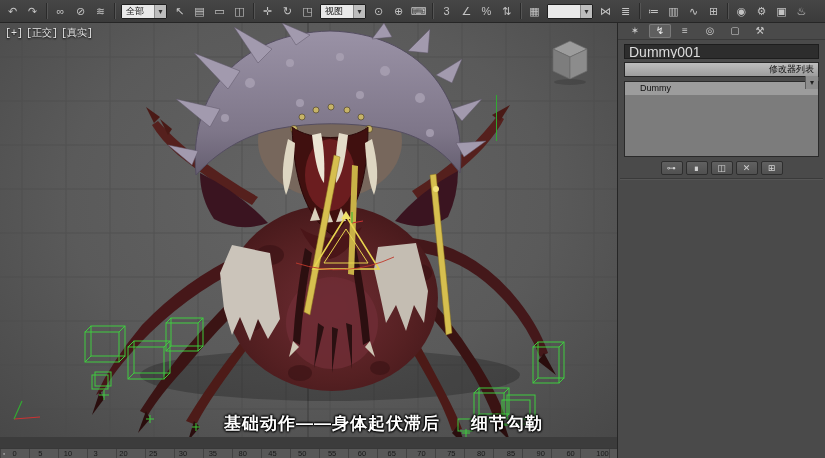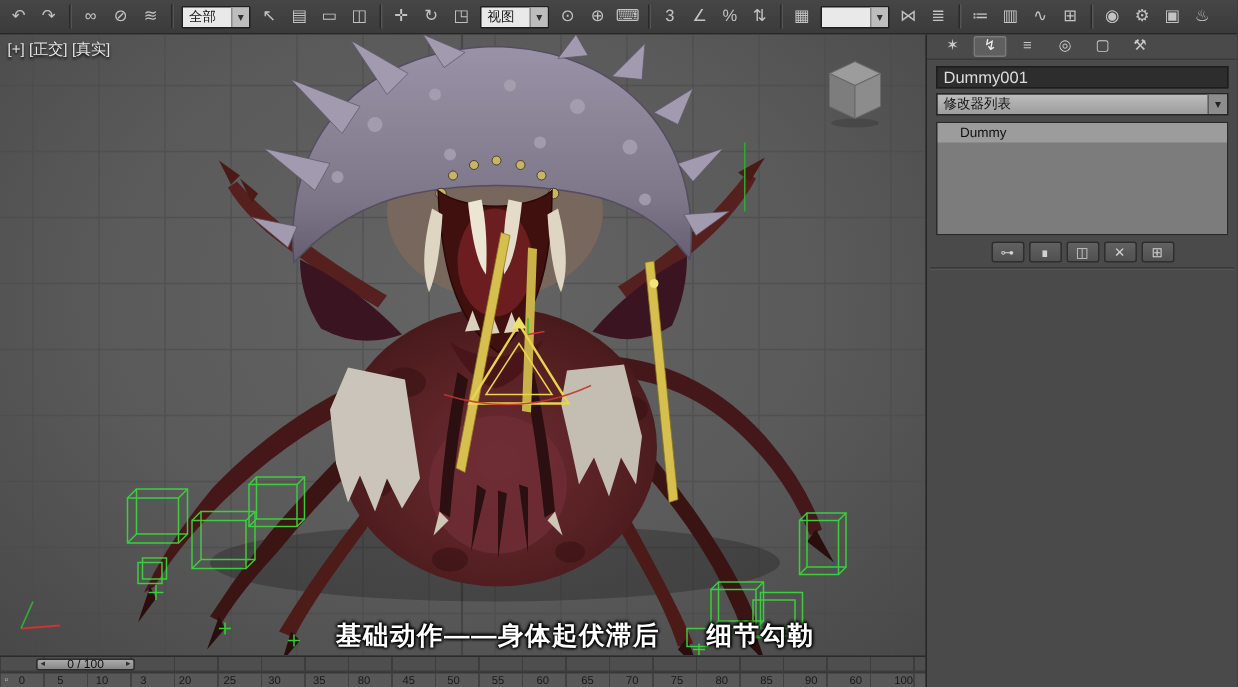--- a/index.html
+++ b/index.html
@@ -20,21 +20,21 @@
   .tb-drop-label { font-size:9px; color:#161616; line-height:13px; padding:0 4px; flex:1;
                    white-space:nowrap; }
   .tb-drop-arrow { width:12px; background:#bdbdbd; border-left:1px solid #8a8a8a;
                    font-size:8px; color:#333; text-align:center; line-height:13px; }
 
   
   .viewport { position:absolute; left:0; top:23px; width:617px; height:414px; overflow:hidden;
               background:radial-gradient(ellipse at 50% 42%, #646464 0%, #5a5a5a 55%, #484848 100%); }
   .grid-svg, .creature-svg { position:absolute; left:0; top:0; }
   .vp-label { position:absolute; left:5px; top:3px; font-size:10px; color:#e6e6e6;
-              text-shadow:0 1px 2px #000; }
+              text-shadow:0 1px 2px #000;font-family:Liberation Mono, monospace; }
   .vp-label span { margin-right:3px; cursor:default; }
   .viewcube { position:absolute; right:22px; top:12px; }
   .subtitle { position:absolute; left:0; right:0; bottom:2px; text-align:center;
               padding-left:150px; font-size:17px; font-weight:600; color:#ffffff;
               letter-spacing:1px; white-space:nowrap;
               text-shadow:-1px 0 2px #000, 1px 0 2px #000, 0 -1px 2px #000, 0 1px 2px #000; }
   .subtitle .sub2 { margin-left:31px; }
 
   
   .timeslider { position:absolute; left:0; top:437px; width:617px; height:10px;
@@ -58,24 +58,24 @@
 
   
   .panel { position:absolute; left:617px; top:23px; width:208px; height:435px;
            background:#4a4a4a; border-left:1px solid #262626; }
   .panel-tabs { height:17px; display:flex; align-items:center; gap:3px; padding:1px 6px;
                 border-bottom:1px solid #3a3a3a; }
   .ptab { width:22px; height:14px; line-height:14px; text-align:center; font-size:10px;
           color:#c9c9c9; border-radius:2px; }
   .ptab.active { background:#5f5f5f; box-shadow:inset 0 0 0 1px #7a7a7a; color:#f0f0f0; }
   .name-field { display:block; width:calc(100% - 12px); margin:4px 6px 3px; height:15px;
-                background:#2d2d2d; border:1px solid #1d1d1d; color:#dcdcdc; font-size:11px;
+                background:#2d2d2d; border:1px solid #1d1d1d; color:#dcdcdc; font-size:14px;
                 padding:0 4px; font-family:"Liberation Sans","DejaVu Sans",sans-serif; }
   .mod-list { margin:0 6px; height:15px; background:linear-gradient(#bdbdbd,#9d9d9d);
-              border:1px solid #262626; display:flex; align-items:flex-end; }
+              border:1px solid #262626; display:flex; align-items:flex-end;flex-direction:column; }
   .mod-list-label { flex:1; font-size:9px; color:#111; line-height:13px; padding:0 4px; }
   .mod-list-arrow { width:13px; background:#8d8d8d; border-left:1px solid #5c5c5c;
                     font-size:8px; color:#222; text-align:center; line-height:13px; }
   .stack { margin:4px 6px; height:76px; background:#7c7c7c; border:1px solid #2a2a2a;
            overflow:hidden; }
   .stack-row { height:13px; line-height:13px; font-size:9px; color:#101010; padding:0 16px 0 15px; }
   .stack-row.selected { background:#9c9c9c; }
   .stack-btns { margin:1px 6px 3px; display:flex; gap:3px; justify-content:center; }
   .stack-btn { width:22px; height:14px; line-height:13px; text-align:center; font-size:9px;
                color:#d2d2d2; background:linear-gradient(#616161,#515151);
@@ -378,27 +378,20 @@
       <polygon points="42,14 25,22 25,44 42,36" fill="#8c8c8c" stroke="#6a6a6a" stroke-width="0.7"></polygon>
       <ellipse cx="25" cy="47" rx="16" ry="3" fill="#000" opacity="0.15"></ellipse>
     </svg>
 
     <div class="vp-label" id="vp-label"><span class="">[+]</span><span class="">[正交]</span><span class="">[真实]</span></div>
     <div class="subtitle">
       <span class="sub1">基础动作——身体起伏滞后</span><span class="sub2">细节勾勒</span>
     </div>
   </div>
 
-  <div class="timeslider">
-    <div class="ts-handle">
-      <span class="ts-arrow">◂</span>
-      <span class="ts-label">0 / 100</span>
-      <span class="ts-arrow">▸</span>
-    </div>
-  </div>
 
   <div class="trackbar">
     <span class="tb-opt">▫</span>
     <div class="tick-row" id="trackbar-ticks">
         <span class="tick">0</span>
         <span class="tick">5</span>
         <span class="tick">10</span>
         <span class="tick">3</span>
         <span class="tick">20</span>
         <span class="tick">25</span>

